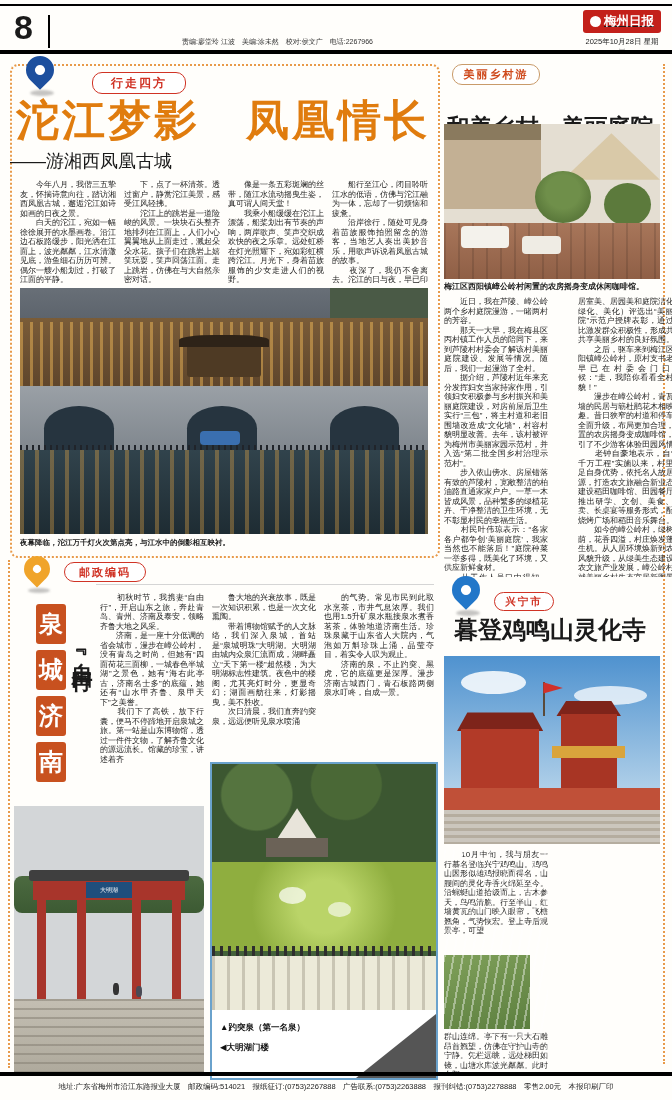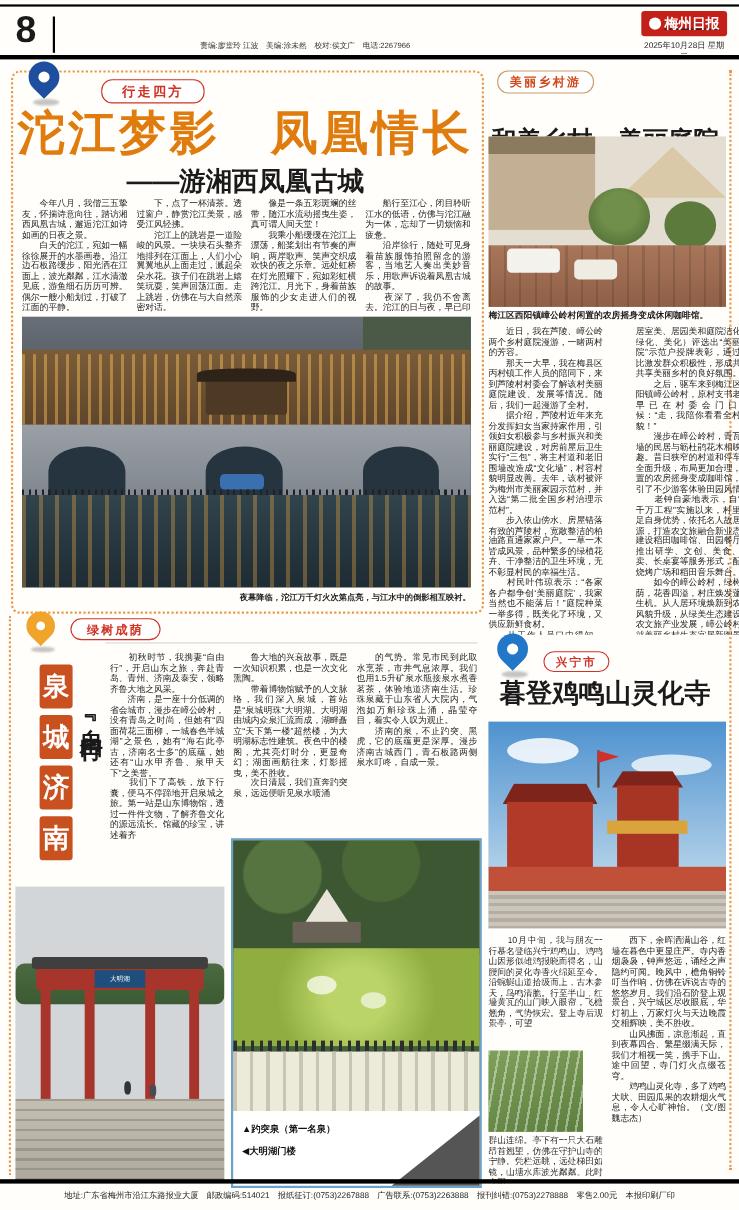--- a/index.html
+++ b/index.html
@@ -46,21 +46,21 @@
   <div class="dotv" style="left:663px;top:64px;height:1000px;"></div>
   <div class="dotv" style="left:8px;top:560px;height:508px;"></div>
 
   <div class="abs" style="left:10px;top:64px;width:426px;height:490px;border:2px dotted #e89a4a;border-radius:8px;"></div>
 
   <div class="pin" style="left:26px;top:56px;width:28px;height:28px;background:#1d4f9e;"></div>
   <div class="pinshadow" style="left:30px;top:90px;width:24px;height:6px;"></div>
   <div class="badge" style="left:92px;top:72px;width:92px;height:20px;font-size:12px;color:#d03325;">行走四方</div>
 
   <div class="abs" style="left:10px;top:92px;width:426px;text-align:center;font-size:43px;font-weight:900;color:#e07c0e;letter-spacing:3px;">沱江梦影　凤凰情长</div>
-  <div class="abs" style="left:10px;top:149px;width:426px;text-align:center;font-size:24px;font-weight:bold;">——游湘西凤凰古城</div>
+  <div class="abs" style="left:10px;top:149px;width:426px;font-size:18px;font-weight:normal;">——游湘西凤凰古城</div>
 
   <div class="coltext" style="left:20px;top:180px;width:96px;height:104px;">　　今年八月，我偕三五挚友，怀揣诗意向往，踏访湘西凤凰古城，邂逅沱江如诗如画的日夜之景。
 　　白天的沱江，宛如一幅徐徐展开的水墨画卷。沿江边石板路缓步，阳光洒在江面上，波光粼粼，江水清澈见底，游鱼细石历历可辨。偶尔一艘小船划过，打破了江面的平静。</div>
   <div class="coltext" style="left:124px;top:180px;width:96px;height:104px;">　　下，点了一杯清茶。透过窗户，静赏沱江美景，感受江风轻拂。
 　　沱江上的跳岩是一道险峻的风景。一块块石头整齐地排列在江面上，人们小心翼翼地从上面走过，溅起朵朵水花。孩子们在跳岩上嬉笑玩耍，笑声回荡江面。走上跳岩，仿佛在与大自然亲密对话。
 　　不知不觉，暮色渐染，沱江</div>
   <div class="coltext" style="left:228px;top:180px;width:96px;height:104px;">　　像是一条五彩斑斓的丝带，随江水流动摇曳生姿，真可谓人间天堂！
 　　我乘小船缓缓在沱江上漂荡，船桨划出有节奏的声响，两岸歌声、笑声交织成欢快的夜之乐章。远处虹桥在灯光照耀下，宛如彩虹横跨沱江。月光下，身着苗族服饰的少女走进人们的视野。</div>
   <div class="coltext" style="left:332px;top:180px;width:96px;height:104px;">　　船行至江心，闭目聆听江水的低语，仿佛与沱江融为一体，忘却了一切烦恼和疲惫。
 　　沿岸徐行，随处可见身着苗族服饰拍照留念的游客，当地艺人奏出美妙音乐，用歌声诉说着凤凰古城的故事。
@@ -75,25 +75,25 @@
     <div class="ph" style="left:39%;top:19%;width:22%;height:5%;background:#2e2318;border-radius:40% 40% 0 0;"></div>
     <div class="ph" style="left:0;top:40%;width:100%;height:26%;background:linear-gradient(#9aa0a6,#80878e);"></div>
     <div class="ph" style="left:6%;top:48%;width:17%;height:18%;background:#26343f;border-radius:50% 50% 0 0;"></div>
     <div class="ph" style="left:41%;top:48%;width:17%;height:18%;background:#26343f;border-radius:50% 50% 0 0;"></div>
     <div class="ph" style="left:76%;top:48%;width:17%;height:18%;background:#26343f;border-radius:50% 50% 0 0;"></div>
     <div class="ph" style="left:44%;top:58%;width:10%;height:6%;background:#3a6fb0;border-radius:4px;"></div>
     <div class="ph" style="left:0;top:64%;width:100%;height:3%;background:repeating-linear-gradient(90deg,#20242a 0 2px,rgba(0,0,0,0) 2px 6px);"></div>
     <div class="ph" style="left:0;top:66%;width:100%;height:34%;background:linear-gradient(#31434c,#1e2c33);"></div>
     <div class="ph" style="left:0;top:66%;width:100%;height:34%;background:repeating-linear-gradient(90deg,rgba(235,170,70,.35) 0 4px,rgba(0,0,0,0) 4px 15px);"></div>
   </div>
-  <div class="cap" style="left:20px;top:538px;width:408px;text-align:right;">夜幕降临，沱江万千灯火次第点亮，与江水中的倒影相互映衬。</div>
+  <div class="cap" style="left:20px;top:538px;width:408px;">夜幕降临，沱江万千灯火次第点亮，与江水中的倒影相互映衬。</div>
 
   <div class="pin" style="left:24px;top:556px;width:26px;height:26px;background:#f0a42a;"></div>
   <div class="pinshadow" style="left:28px;top:588px;width:22px;height:5px;"></div>
-  <div class="badge" style="left:64px;top:562px;width:80px;height:18px;font-size:11px;color:#d03325;">绿树成荫</div>
+  <div class="badge" style="left:64px;top:562px;width:80px;height:18px;font-size:11px;color:#d03325;">邮政编码</div>
   <div class="rule" style="left:96px;top:584px;width:338px;height:1px;background:#d5d5d5;"></div>
 
   <div class="abs" style="left:36px;top:604px;">
     <div class="tile">泉</div>
     <div class="tile">城</div>
     <div class="tile">济</div>
     <div class="tile">南</div>
   </div>
   <div class="abs" style="left:68px;top:642px;height:175px;writing-mode:vertical-rl;font-size:21px;font-weight:900;letter-spacing:4px;">『自由行』</div>
 
@@ -185,20 +185,17 @@
     <div class="ph" style="left:46%;top:14%;width:9%;height:6%;background:#d0302a;clip-path:polygon(0 0,100% 50%,0 100%);"></div>
   </div>
 
   <div class="abs" style="left:444px;top:850px;width:104px;height:226px;display:flex;flex-direction:column;">
     <div class="coltext" style="position:static;width:104px;height:102px;">　　10月中旬，我与朋友一行慕名登临兴宁鸡鸣山。鸡鸣山因形似雄鸡报晓而得名，山腰间的灵化寺香火绵延至今。沿蜿蜒山道拾级而上，古木参天，鸟鸣清脆。行至半山，红墙黄瓦的山门映入眼帘，飞檐翘角，气势恢宏。登上寺后观景亭，可望</div>
     <div class="photo" style="position:static;width:86px;height:74px;margin:3px 0;background:linear-gradient(160deg,#7fa05a,#5c7f3f);">
       <div class="ph" style="left:0;top:0;width:100%;height:100%;background:repeating-linear-gradient(100deg,rgba(255,255,255,.4) 0 2px,rgba(0,0,0,0) 2px 9px);"></div>
     </div>
     <div class="coltext" style="position:static;width:104px;flex:1;">群山连绵。亭下有一只大石雕昂首翘望，仿佛在守护山寺的宁静。凭栏远眺，远处梯田如镜，山塘水库波光粼粼。此时夕阳</div>
   </div>
-  <div class="coltext" style="left:556px;top:850px;width:104px;height:226px;">　　西下，余晖洒满山谷，红墙在暮色中更显庄严。寺内香烟袅袅，钟声悠远，诵经之声隐约可闻。晚风中，檐角铜铃叮当作响，仿佛在诉说古寺的悠悠岁月。我们沿石阶登上观景台，兴宁城区尽收眼底，华灯初上，万家灯火与天边晚霞交相辉映，美不胜收。
-　　山风拂面，凉意渐起，直到夜幕四合、繁星缀满天际，我们才相视一笑，携手下山。途中回望，寺门灯火点缀苍穹。
-　　鸡鸣山灵化寺，多了鸡鸣犬吠、田园瓜果的农耕烟火气息，令人心旷神怡。（文/图　魏志杰）</div>
 
   <div class="rule" style="left:0;top:1072px;width:672px;height:3.5px;"></div>
   <div class="abs" style="left:0;top:1082px;width:672px;text-align:center;font-size:7.5px;color:#222;">地址:广东省梅州市沿江东路报业大厦　邮政编码:514021　报纸征订:(0753)2267888　广告联系:(0753)2263888　报刊纠错:(0753)2278888　零售2.00元　本报印刷厂印</div>
 
 </div>
 
 </body></html>

